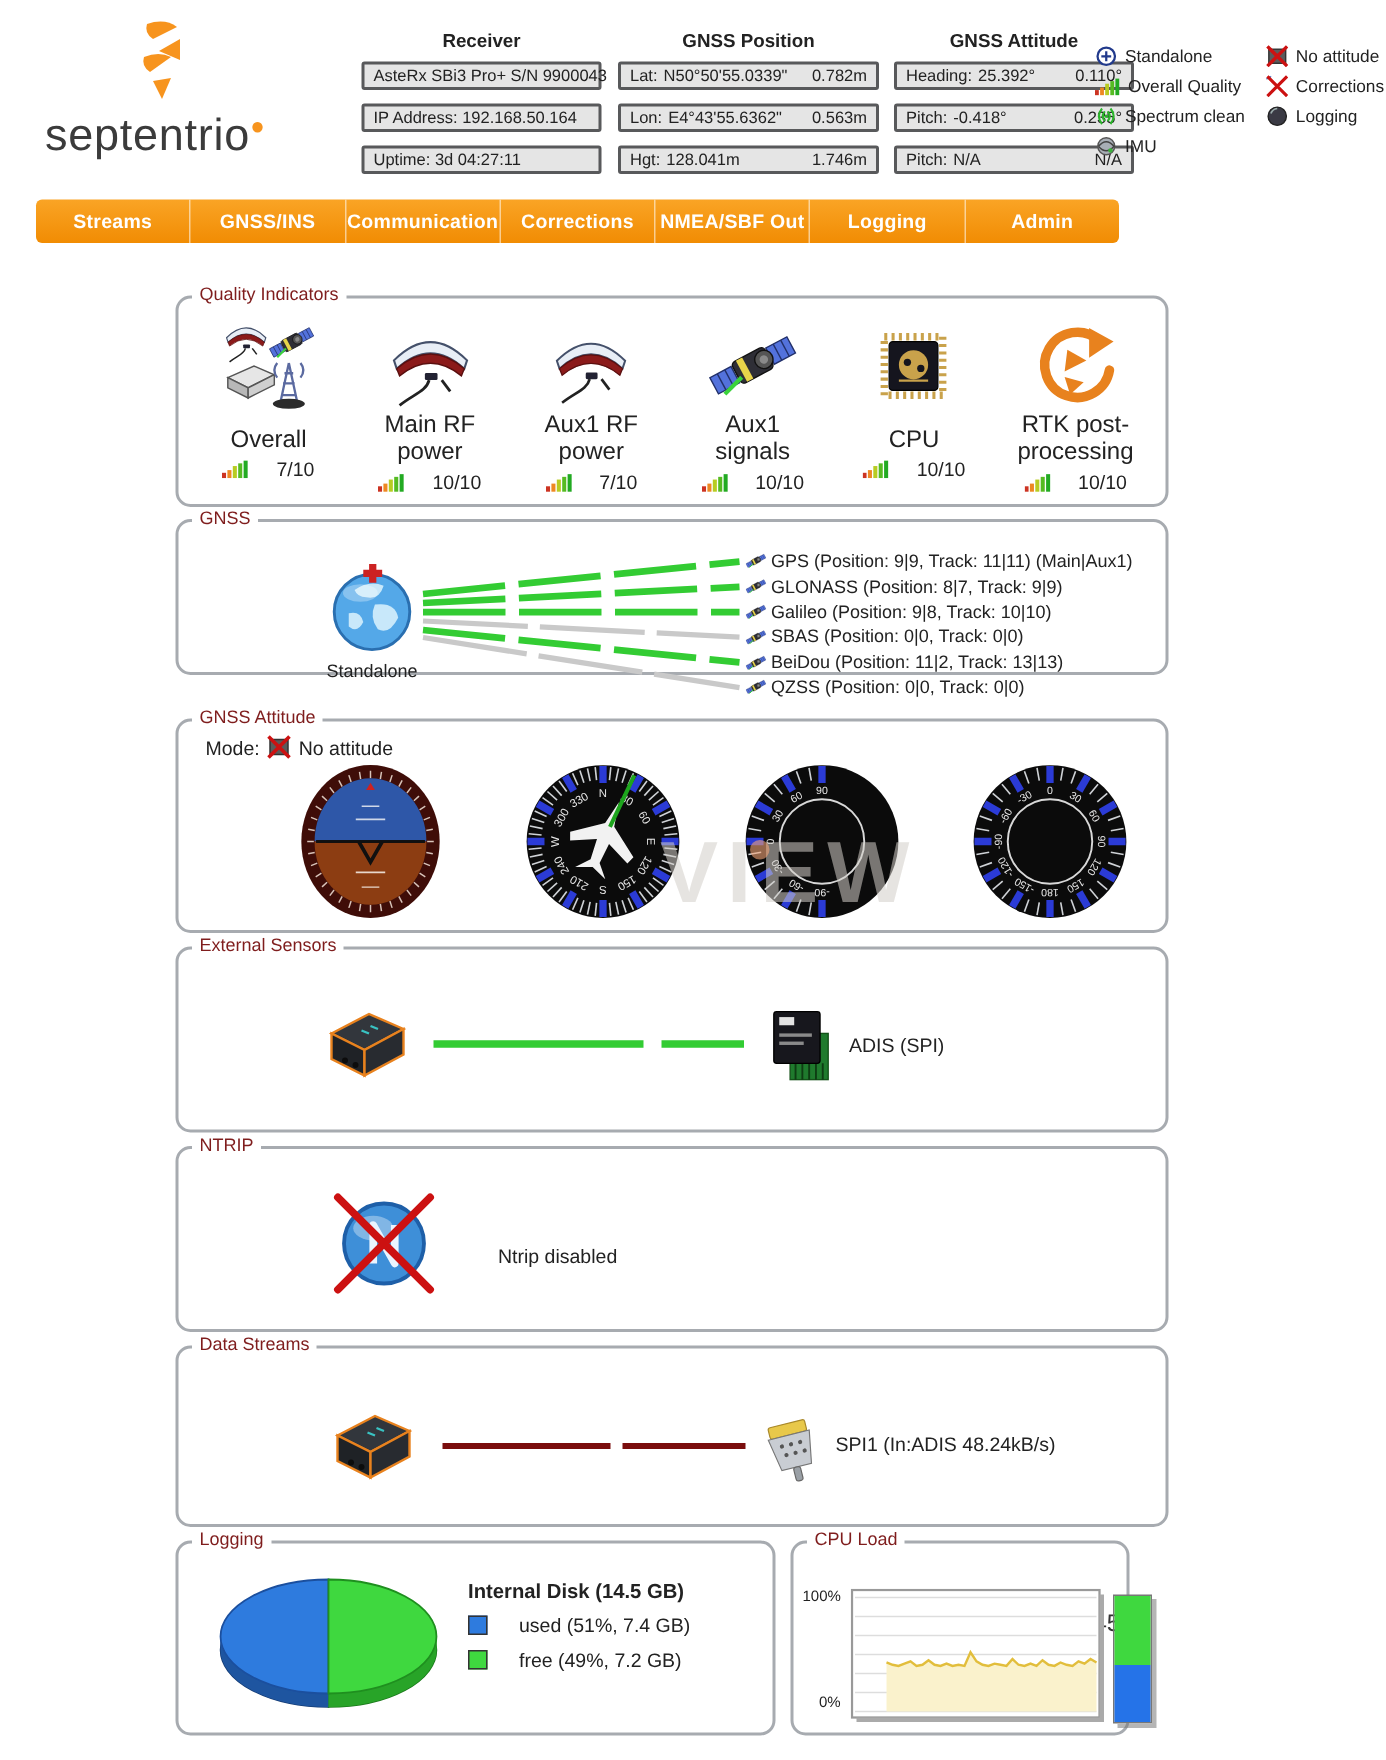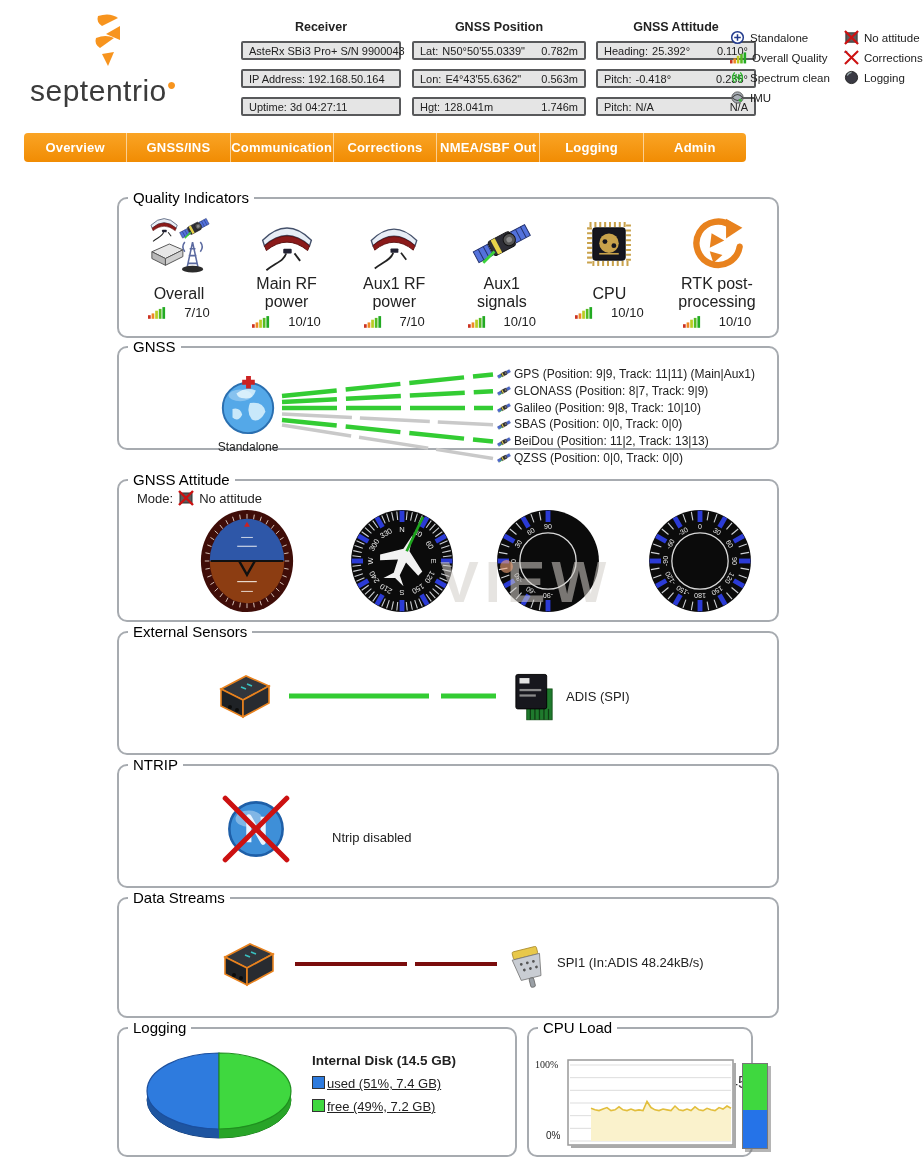--- a/index.html
+++ b/index.html
@@ -25,21 +25,21 @@
   .legend-item{display:flex;align-items:center;gap:5px;height:15px;white-space:nowrap;}
   .legend-item svg{flex:none;}
   
   .navbar{position:absolute;top:133px;left:24px;width:722px;height:29px;display:flex;
           background:linear-gradient(#FAA425,#F18C03);border-radius:4px;overflow:hidden;}
   .tab{flex:1;display:flex;align-items:center;justify-content:center;color:#fff;font-size:13px;font-weight:bold;
        border-right:1px solid rgba(255,255,255,.55);cursor:pointer;letter-spacing:.2px;}
   .tab:last-child{border-right:none;}
   
   .panel{position:absolute;left:117px;width:662px;border:2px solid #A7ABB0;border-radius:10px;background:#fff;box-sizing:border-box;}
-  .panel-title{position:absolute;top:-10px;left:9px;background:#fff;padding:0 5px;font-size:15px;color:#000000;}
+  .panel-title{position:absolute;top:-10px;left:9px;background:#fff;padding:0 5px;font-size:12px;color:#7f1d1d;}
   #panel-quality{top:197px;height:141px;}
   #panel-gnss{top:346px;height:104px;}
   #panel-attitude{top:479px;height:143px;}
   #panel-external{top:631px;height:124px;}
   #panel-ntrip{top:764px;height:124px;}
   #panel-streams{top:897px;height:121px;}
   #panel-logging{top:1027px;left:117px;width:400px;height:130px;}
   #panel-cpu{top:1027px;left:527px;width:226px;height:130px;}
   
   .q-row{display:flex;justify-content:space-between;padding:14px 16px 0 16px;}
@@ -59,25 +59,25 @@
   #gauge-horizon{left:78px;}
   #gauge-compass{left:231px;}
   #gauge-pitch{left:377px;}
   #gauge-roll{left:529px;}
   
   .abs{position:absolute;}
   .conn-label{position:absolute;font-size:13px;white-space:nowrap;}
   
   .disk-legend{position:absolute;left:193px;top:24px;font-size:13px;}
   .disk-title{font-weight:bold;font-size:13.5px;margin-bottom:8px;}
-  .disk-item{display:flex;align-items:flex-start;gap:2px;margin-bottom:8px;text-decoration:underline;}
+  .disk-item{display:flex;align-items:center;gap:21px;margin-bottom:8px;}
   .swatch{width:13px;height:13px;border:1px solid #333;box-sizing:border-box;flex:none;}
   
   .cpu-current{position:absolute;left:200px;top:1px;font-size:16px;color:#333;margin-top:44px;}
-  .cpu-ymax{position:absolute;left:6px;top:30px;font-size:10px;font-family:Liberation Serif, serif;}
+  .cpu-ymax{position:absolute;left:6px;top:30px;font-size:10px;}
   .cpu-ymin{position:absolute;left:17px;top:101px;font-size:10px;}
   #cpu-chart{position:absolute;left:38px;top:30px;}
   .cpu-bar{position:absolute;left:213px;top:34px;width:26px;height:86px;border:1px solid #777;box-sizing:border-box;
            box-shadow:3px 3px 0 rgba(120,120,120,.55);display:flex;flex-direction:column;}
   .cpu-bar .free{background:#3FD83F;}
   .cpu-bar .used{background:#2573E8;}
   
   .watermark{position:absolute;left:440px;top:548px;font-size:58px;font-weight:bold;color:#D3CFC9;opacity:.55;letter-spacing:6px;pointer-events:none;}
   .watermark-dot{position:absolute;left:500px;top:560px;width:13px;height:13px;border-radius:50%;background:#F2A477;opacity:.6;pointer-events:none;}
   svg text{font-family:"Liberation Sans","DejaVu Sans",sans-serif;}
@@ -338,21 +338,21 @@
         <svg width="15" height="15">
             <use href="#sym-log"></use>
           </svg>
         <span>Logging</span>
         </div>
     </div>
   </div>
 </div>
 
 <div class="navbar">
-  <div class="tab">Overview</div>
+  <div class="tab">Streams</div>
   <div class="tab">GNSS/INS</div>
   <div class="tab">Communication</div>
   <div class="tab">Corrections</div>
   <div class="tab">NMEA/SBF Out</div>
   <div class="tab">Logging</div>
   <div class="tab">Admin</div>
 </div>
 
 <div class="panel" id="panel-quality">
   <div class="panel-title">Quality Indicators</div>

